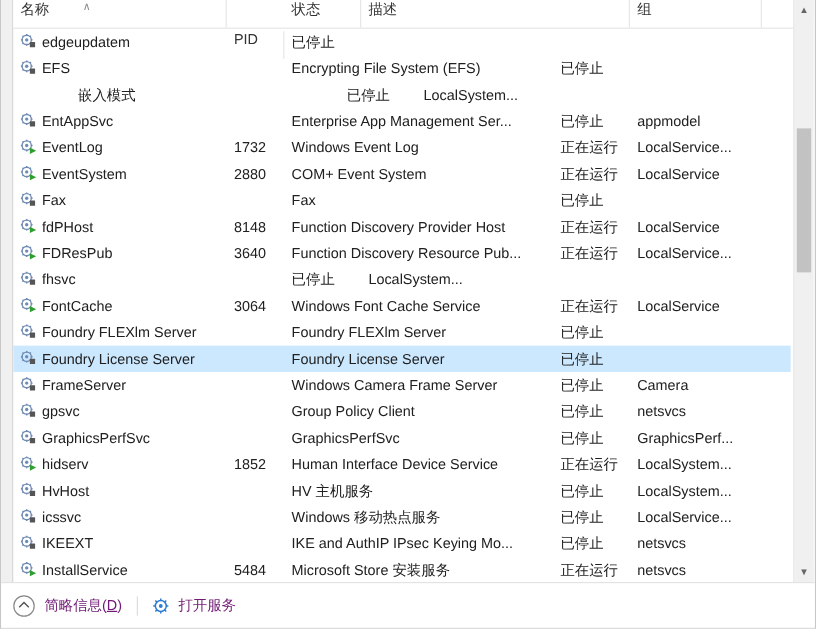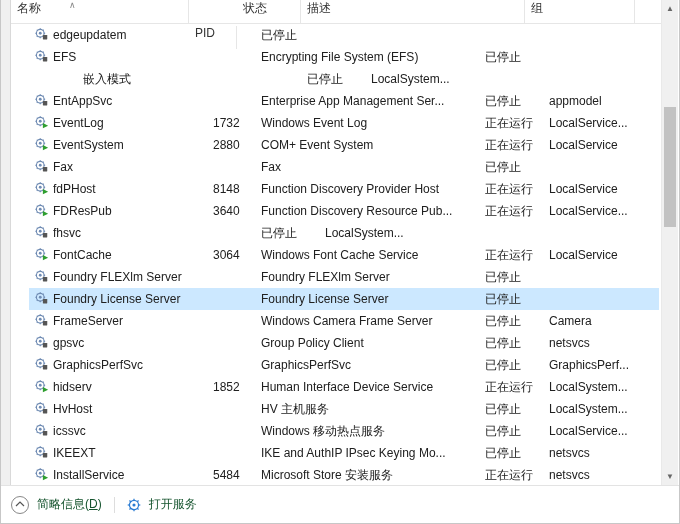--- a/index.html
+++ b/index.html
@@ -3,21 +3,21 @@
 <meta charset="utf-8">
 <style>
   * { box-sizing: border-box; margin: 0; padding: 0; }
   html, body { width: 680px; height: 524px; font-family: "Microsoft YaHei", "Segoe UI", Tahoma, sans-serif; font-size: 12px; color: #202020; background: #fff; overflow: hidden; }
   .window { position: relative; width: 680px; height: 524px; border: 1px solid #c7c7c7; border-top: none; background: #fff; }
   .left-strip { position: absolute; left: 0; top: 0; width: 10px; height: 100%; background: #f0f0f0; border-right: 1px solid #d9d9d9; }
   .table-wrap { position: absolute; left: 10px; top: 0; right: 2px; bottom: 38px; overflow: hidden; }
   .header { display: flex; height: 24px; background: #fff; border-bottom: 1px solid #e6e6e6; }
   .header .col { display: flex; align-items: flex-start; height: 100%; padding: 0 6px; border-right: 1px solid #e6e6e6; color: #333; font-size: 12px; position: relative; white-space: nowrap; overflow: hidden; }
   .header .sort-glyph { margin-left: 24px; color: #8a8a8a; font-size: 9px; }
-  .body { position: absolute; left: 0; right: 18px; top: 24px; bottom: 0; overflow: hidden; margin-left: 18px; }
+  .body { position: absolute; left: 0; right: 18px; top: 24px; bottom: 0; overflow: hidden; }
   .row { display: flex; height: 22px; align-items: center; }
   .row.selected { background: #cce8ff; }
   .row .cell { padding: 0 6px; white-space: nowrap; overflow: hidden; text-overflow: ellipsis; font-size: 12px; }
   .c-name { width: 178px; display: flex; align-items: center; gap: 4px; }
   .c-pid  { width: 48px; text-align: left; }
   .c-desc { width: 224px; }
   .c-stat { width: 64px; }
   .c-group{ width: 110px; }
   .header .c-name { width: 178px; }
   .header .c-pid  { width: 48px; margin-top: 26px; }
@@ -26,21 +26,21 @@
   .header .c-group{ width: 110px; }
   .gear { width: 14px; height: 14px; flex: 0 0 14px; display: inline-flex; align-items: center; justify-content: center; }
   .gear svg { width: 14px; height: 14px; }
   .scrollbar { position: absolute; right: 1px; top: 0; width: 17px; bottom: 38px; background: #f0f0f0; border-left: 1px solid #e9e9e9; }
   .sb-btn { width: 100%; height: 17px; display: flex; align-items: center; justify-content: center; color: #666; background: #f0f0f0; font-size: 8px; }
   .sb-track { position: absolute; top: 17px; bottom: 17px; left: 0; right: 0; }
   .sb-thumb { position: absolute; left: 2px; right: 2px; top: 90px; height: 120px; background: #c2c2c2; border-radius: 0; }
   .footer { position: absolute; left: 0; right: 0; bottom: 0; height: 38px; border-top: 1px solid #e3e3e3; display: flex; align-items: center; padding: 0 10px; gap: 8px; background: #fff; }
   .footer .circ { width: 18px; height: 18px; border: 1px solid #888; border-radius: 50%; display: inline-flex; align-items: center; justify-content: center; color: #555; font-size: 10px; }
   .footer .sep { width: 1px; height: 16px; background: #ddd; margin: 0 4px; }
-  .footer a { color: #14532d; text-decoration: none; }
+  .footer a { color: #701a75; text-decoration: none; }
   .footer .hotkey { text-decoration: underline; }
   .svc-icon { width: 14px; height: 14px; }
 </style>
 </head>
 <body>
 
 <div class="window">
   <div class="left-strip"></div>
 
   <div class="table-wrap">

